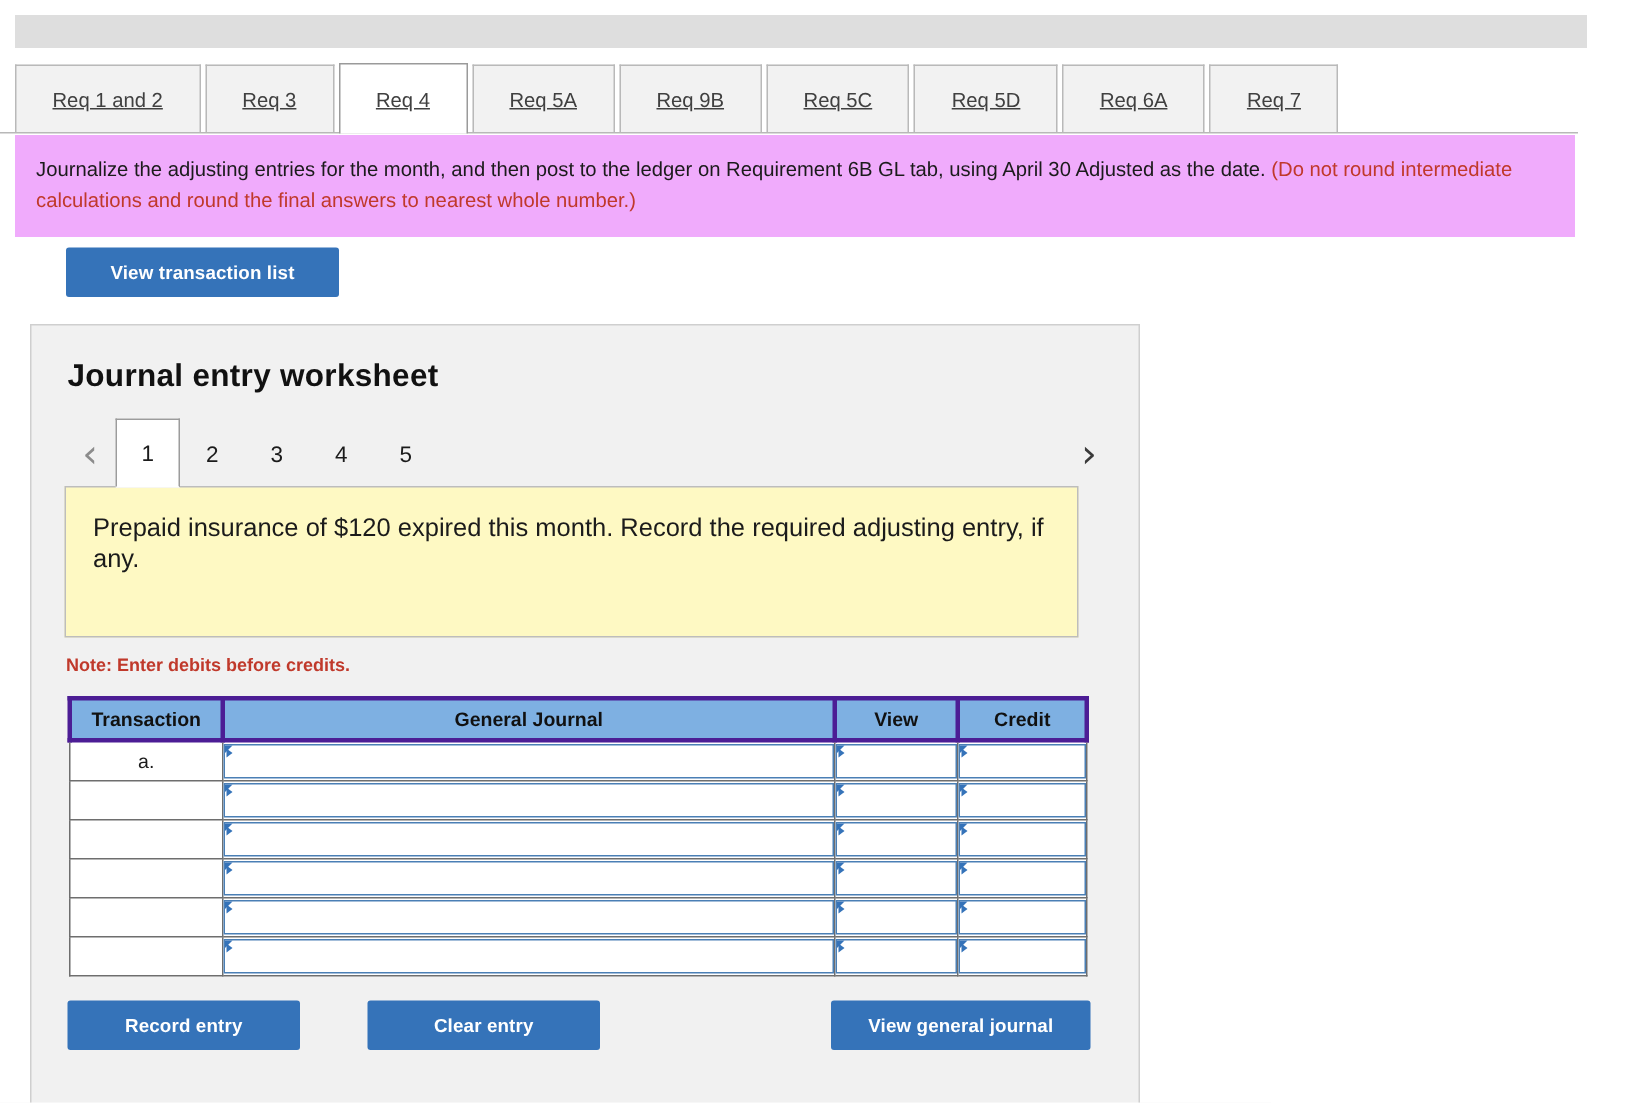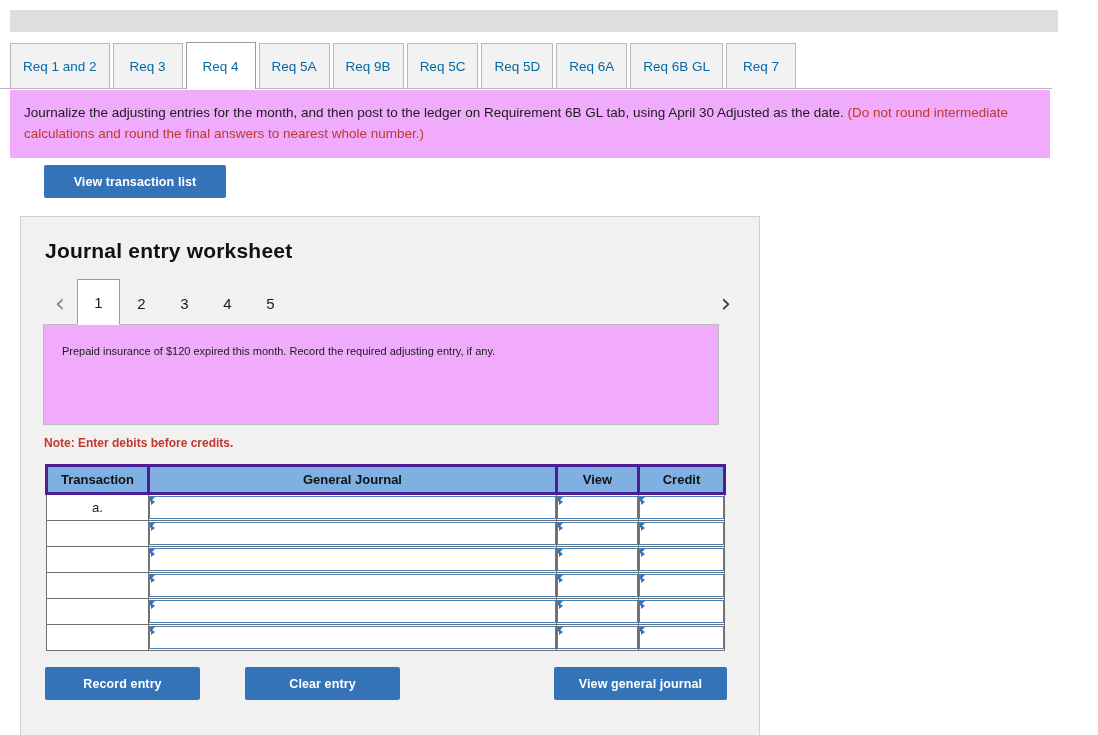--- a/index.html
+++ b/index.html
@@ -41,30 +41,31 @@
     align-items: flex-end;
     padding-left: 10px;
   }
   .tab {
     height: 45px;
     min-width: 70px;
     box-sizing: border-box;
     border: 1px solid #b9b9b9;
     border-bottom: none;
     background: #f2f2f2;
-    color: #0369a1;
+    color: #404040;
     font-size: 13.5px;
     display: flex;
     align-items: center;
     justify-content: center;
-    padding: 0 12px;
+    padding: 0 24px;
     margin-right: 3px;
     position: relative;
     cursor: pointer;
     white-space: nowrap;
+    text-decoration: underline;
   }
   .tab.active {
     background: #ffffff;
     border-color: #9a9a9a;
     height: 47px;
     z-index: 3;
     margin-bottom: -1px;
   }
 
   
@@ -177,24 +178,24 @@
   }
 
   
   .question-box {
     position: absolute;
     left: 22px;
     top: 107px;
     width: 676px;
     height: 101px;
     box-sizing: border-box;
-    background: #f0abfc;
+    background: #fef9c3;
     border: 1px solid #bdbdbd;
     padding: 16px 18px;
-    font-size: 11px;
+    font-size: 17px;
     line-height: 21px;
     color: #1b1b1b;
   }
 
   
   .note {
     position: absolute;
     left: 23px;
     top: 219px;
     font-size: 12px;
@@ -299,21 +300,20 @@
 
 <div class="tab-strip" id="tab-strip">
     <div class="tab">Req 1 and 2</div>
     <div class="tab">Req 3</div>
     <div class="tab active">Req 4</div>
     <div class="tab">Req 5A</div>
     <div class="tab">Req 9B</div>
     <div class="tab">Req 5C</div>
     <div class="tab">Req 5D</div>
     <div class="tab">Req 6A</div>
-    <div class="tab">Req 6B GL</div>
     <div class="tab">Req 7</div>
   </div>
 
 <div class="instruction">
   <span>Journalize the adjusting entries for the month, and then post to the ledger on Requirement 6B GL tab, using April 30 Adjusted as the date. </span><span class="note-red">(Do not round intermediate calculations and round the final answers to nearest whole number.)</span>
 </div>
 
 <button class="btn view-tx-btn">View transaction list</button>
 
 <div class="panel">

